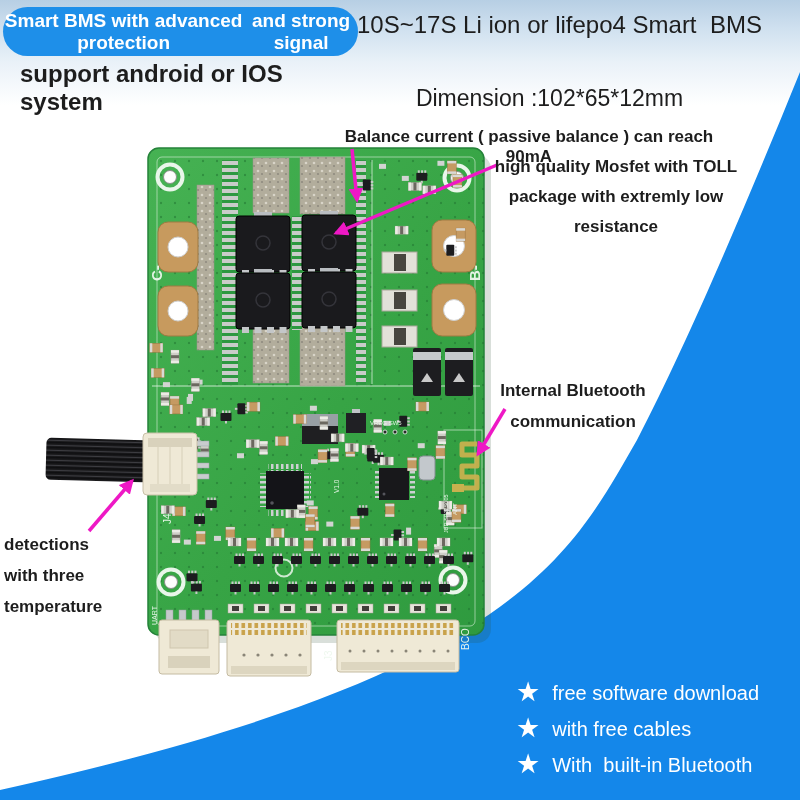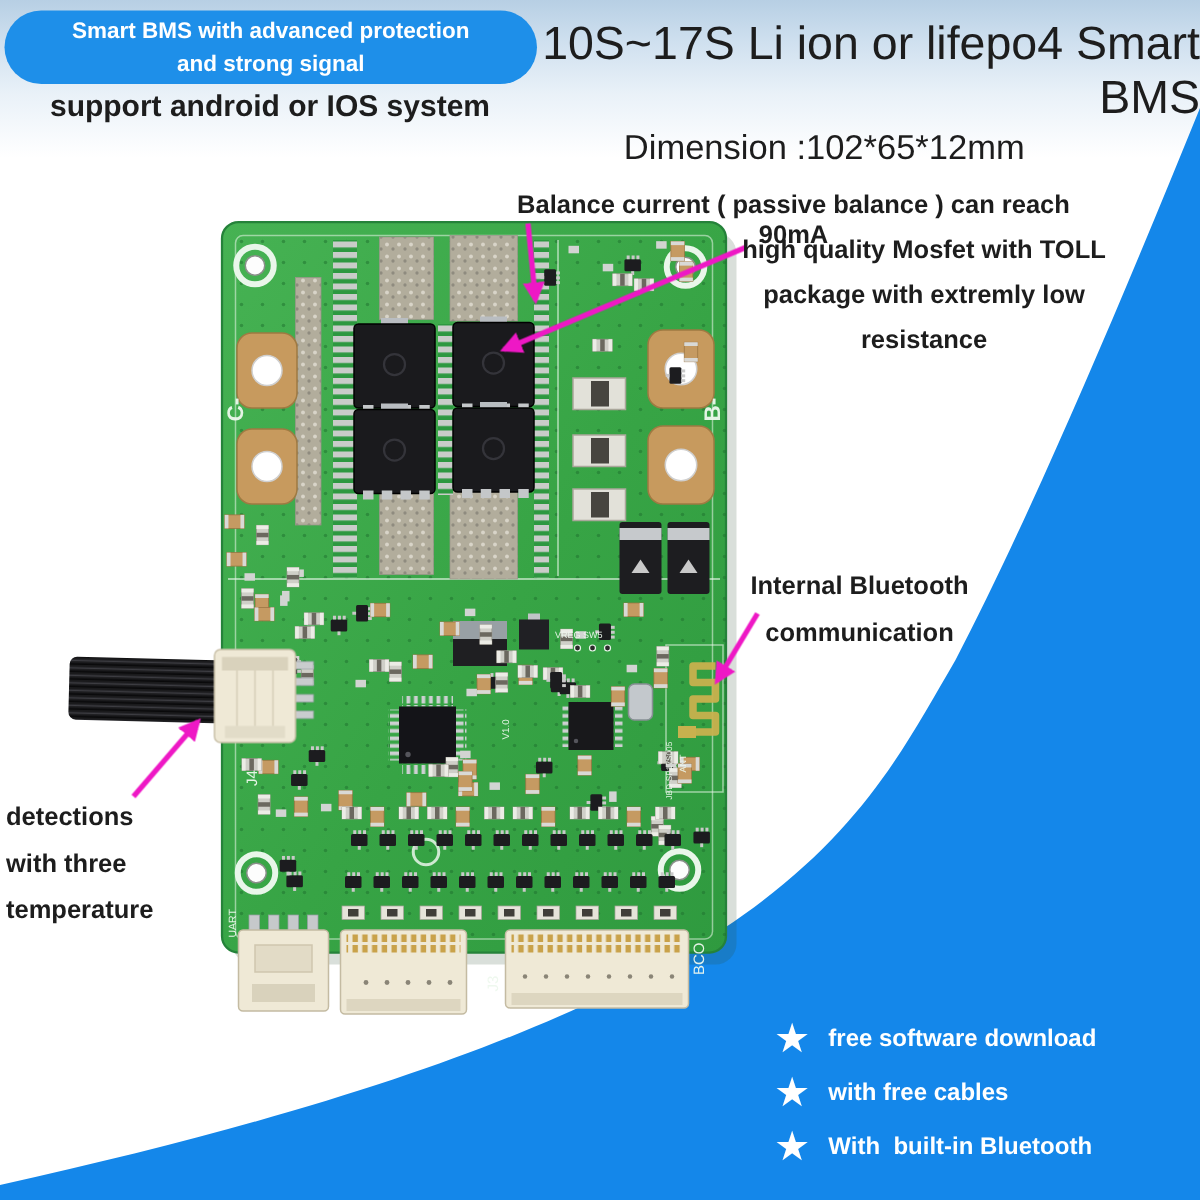--- a/index.html
+++ b/index.html
@@ -5,36 +5,36 @@
   html,body{margin:0;padding:0;}
   .stage{
     position:relative;width:800px;height:800px;overflow:hidden;
     font-family:"Liberation Sans","DejaVu Sans",sans-serif;
     background:linear-gradient(180deg,#b7cfe4 0px,#cfe0ef 28px,#e9f1f8 62px,#ffffff 105px,#ffffff 100%);
   }
   svg{position:absolute;left:0;top:0;}
   .t{position:absolute;color:#1d1d1d;}
   .badge{
     left:3px;top:7px;width:355px;height:49px;border-radius:25px;
-    background:#1e8fe9;color:#fff;font-weight:700;font-size:15px;line-height:22px;
-    display:flex;flex-direction:column;align-items:center;justify-content:center;text-align:center;
+    background:#1e8fe9;color:#fff;font-weight:700;font-size:19px;line-height:22px;
+    display:flex;flex-direction:row;align-items:center;justify-content:center;text-align:center;
   }
-  .support{left:20px;top:60px;width:320px;text-align:center;font-weight:700;font-size:20px;}
-  .t1{left:357px;top:11px;width:443px;text-align:right;font-size:31px;white-space:pre-wrap;}
+  .support{left:20px;top:60px;width:320px;text-align:left;font-weight:700;font-size:24px;}
+  .t1{left:357px;top:11px;width:443px;text-align:left;font-size:24px;white-space:pre-wrap;}
   .t2{left:368px;top:46px;width:395px;text-align:center;font-size:23px;}
   .t3{left:392px;top:85px;width:315px;text-align:center;font-size:23px;}
   .note{font-size:17px;font-weight:600;text-align:center;}
   .balance{left:327px;top:127px;width:404px;}
   .mosfet{left:490px;top:152px;width:252px;line-height:30px;}
   .bt{left:494px;top:375px;width:158px;line-height:31px;}
   .temp{left:4px;top:529px;width:170px;text-align:left;line-height:31px;}
   .acc-head{left:519px;top:644px;color:#fff;font-size:20px;font-weight:600;}
   .acc-item{display:flex;align-items:center;gap:12px;color:#fff;left:516px;height:32px;}
   .acc-item .star{font-size:27px;line-height:30px;}
-  .acc-item .lbl{font-size:16px;font-weight:700;white-space:pre-wrap;padding-top:2px;}
+  .acc-item .lbl{font-size:20px;font-weight:400;white-space:pre-wrap;padding-top:2px;}
   .i1{top:676px;} .i2{top:712px;} .i3{top:748px;}
 </style>
 </head>
 <body>
 
 <div class="stage">
 
   <svg id="art" width="800" height="800" viewBox="0 0 800 800">
     <defs>
       <linearGradient id="pcbG" x1="0" y1="0" x2="1" y2="1">

